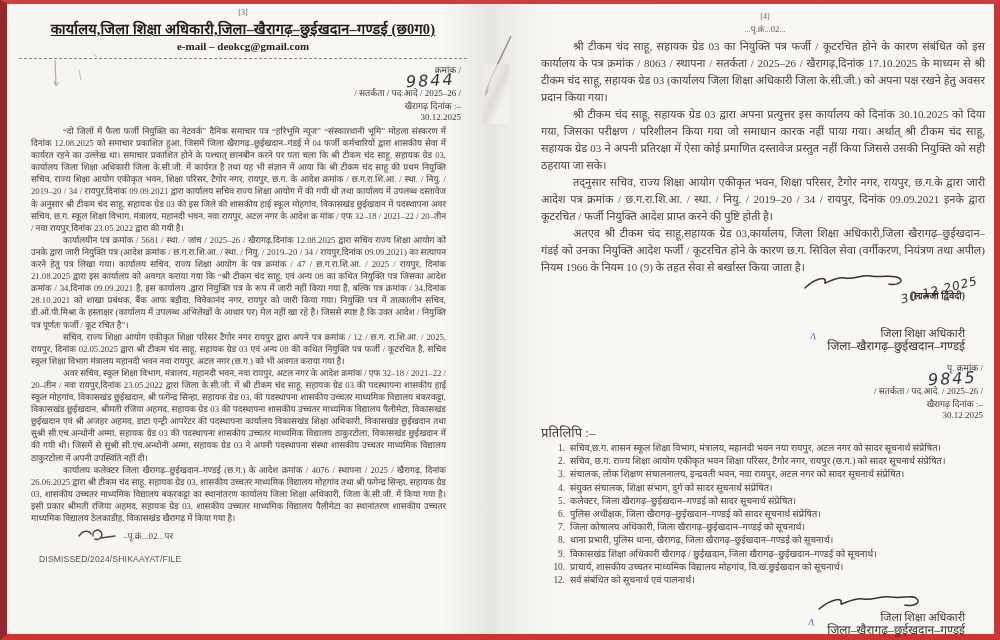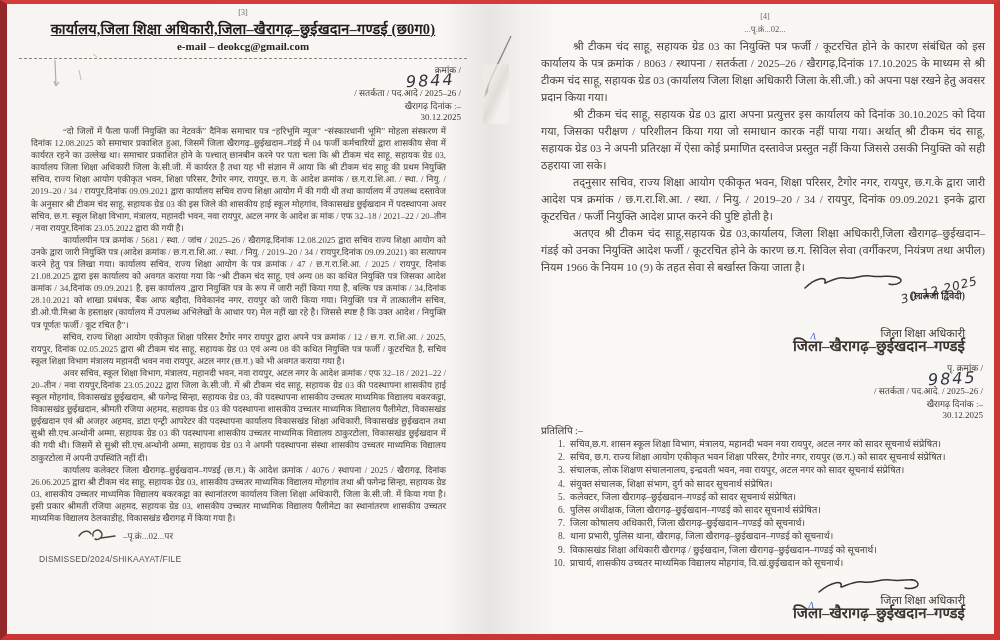--- a/index.html
+++ b/index.html
@@ -54,30 +54,30 @@
   .filecode{
     font-family:"Liberation Sans","DejaVu Sans",sans-serif;
     font-size:8.5px;color:#57504a;margin:10px 0 0 22px;letter-spacing:0.2px;
   }
 
   .cont-head{text-align:center;font-size:8.5px;color:#5d5650;margin-top:2px;}
 
   .sig-block{position:relative;text-align:right;margin:8px 26px 0 0;line-height:13px;}
   .sig-block .sig-name{font-size:9.5px;font-weight:bold;color:#3a3530;}
   .sig-block .sig-title{font-size:11px;font-weight:normal;color:#3a3530;margin-top:24px;}
-  .sig-block .sig-district{font-size:15px;font-weight:bold;color:#3a3530;}
+  .sig-block .sig-district{font-size:12px;font-weight:normal;color:#3a3530;}
   .hw-date{
     position:absolute;right:-14px;top:-6px;
     font-size:12px;font-style:italic;color:#2f2c33;transform:rotate(-14deg);
     font-family:"DejaVu Sans","Liberation Sans",sans-serif;letter-spacing:1px;
   }
   .sig-svg{position:absolute;}
   .blue-tick{position:absolute;color:#3a57c4;font-size:9px;transform:rotate(8deg);}
 
-  .copy-label{font-size:10px;margin:0 0 1px 2px;color:#3d3833;}
+  .copy-label{font-size:13px;margin:0 0 1px 2px;color:#3d3833;}
   .copy-list{margin:0 4px 0 8px;padding:0;list-style:none;}
   .copy-list li{
     display:flex;font-size:9.3px;line-height:13.2px;color:#443e39;text-align:justify;
   }
   .copy-list .li-num{width:18px;flex:0 0 18px;text-align:right;padding-right:5px;}
   .copy-list .li-text{flex:1;}
 
   .faint-marks{position:absolute;left:42px;top:48px;color:#b6b0aa;}
   .corner-fold{
     position:absolute;right:2px;top:18px;width:26px;height:60px;
@@ -197,20 +197,24 @@
           <span class="li-text">थाना प्रभारी, पुलिस थाना, खैरागढ़, जिला खैरागढ़–छुईखदान–गण्डई को सूचनार्थ।</span>
         </li>
       <li>
           <span class="li-num">9.</span>
           <span class="li-text">विकासखंड शिक्षा अधिकारी खैरागढ़ / छुईखदान, जिला खैरागढ़–छुईखदान–गण्डई को सूचनार्थ।</span>
         </li>
       <li>
           <span class="li-num">10.</span>
           <span class="li-text">प्राचार्य, शासकीय उच्चतर माध्यमिक विद्यालय मोहगांव, वि.खं.छुईखदान को सूचनार्थ।</span>
         </li>
+      <li>
+          <span class="li-num">12.</span>
+          <span class="li-text">सर्व संबंधित को सूचनार्थ एवं पालनार्थ।</span>
+        </li>
     </ol>
 
     <div class="sig-block" style="margin-top:16px;">
       <svg class="sig-svg" style="right:40px;top:-22px;" width="110" height="26" viewBox="0 0 110 26">
         <path d="M4,20 C16,10 28,8 26,14 C24,18 38,8 48,10 C58,12 66,6 76,8 C88,10 98,5 102,10 C106,14 98,18 90,16" stroke="#37332f" stroke-width="1.5" fill="none" stroke-linecap="round"></path>
       </svg>
       <div class="sig-title">जिला शिक्षा अधिकारी</div>
       <div class="sig-district">जिला–खैरागढ़–छुईखदान–गण्डई</div>
       <span class="blue-tick" style="right:150px;bottom:8px;">Λ</span>
     </div>

